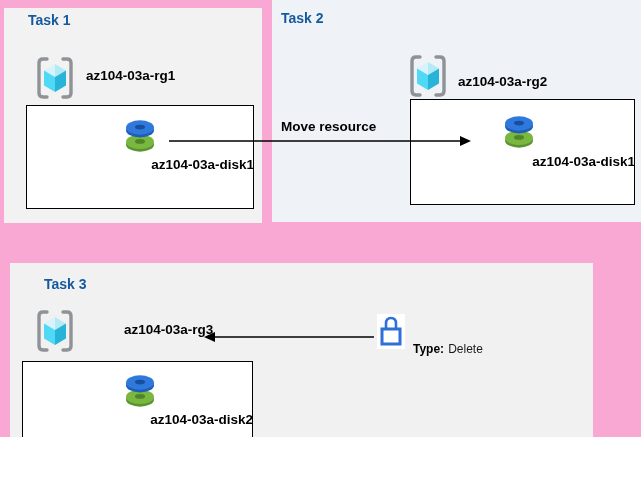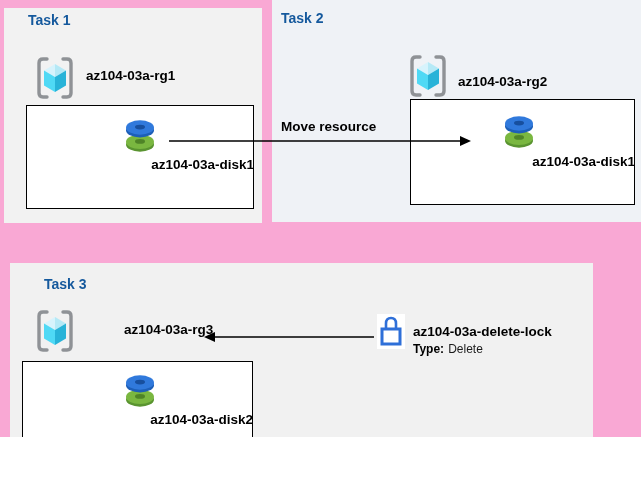--- a/index.html
+++ b/index.html
@@ -105,21 +105,20 @@
     <ellipse cx="23" cy="11.5" rx="14" ry="7.2" fill="#3079dc"></ellipse>
     <ellipse cx="23" cy="11.1" rx="5" ry="2.4" fill="#174f9e"></ellipse>
   </svg>
   <div class="label center-label" style="left:22px;top:412px;width:231px;">az104-03a-disk2</div>
 
   <div class="lock-plate" style="left:377px;top:314px;width:28px;height:35px;"></div>
   <svg class="icon" style="left:377px;top:314px;" width="28" height="35" viewBox="0 0 28 35">
     <path d="M9,16 V9.5 Q9,4 14,4 Q19,4 19,9.5 V16" fill="none" stroke="#2e6fd8" stroke-width="2.6"></path>
     <rect x="5" y="15" width="18" height="15" fill="#ffffff" stroke="#2e6fd8" stroke-width="3"></rect>
   </svg>
-  <div class="label" style="left:413px;top:324px;">az104-03a-delete-lock</div>
   <div class="type-line" style="left:413px;top:342px;">
     <span class="t-bold">Type:</span><span class="t-normal">Delete</span>
   </div>
 
   <svg class="arrow-overlay" width="641" height="487" viewBox="0 0 641 487">
     <g>
       <line x1="169" y1="141" x2="461" y2="141" stroke="#000000" stroke-width="1.6"></line>
       <polygon points="460,136 471,141 460,146" fill="#000000"></polygon>
     </g>
     <g>

